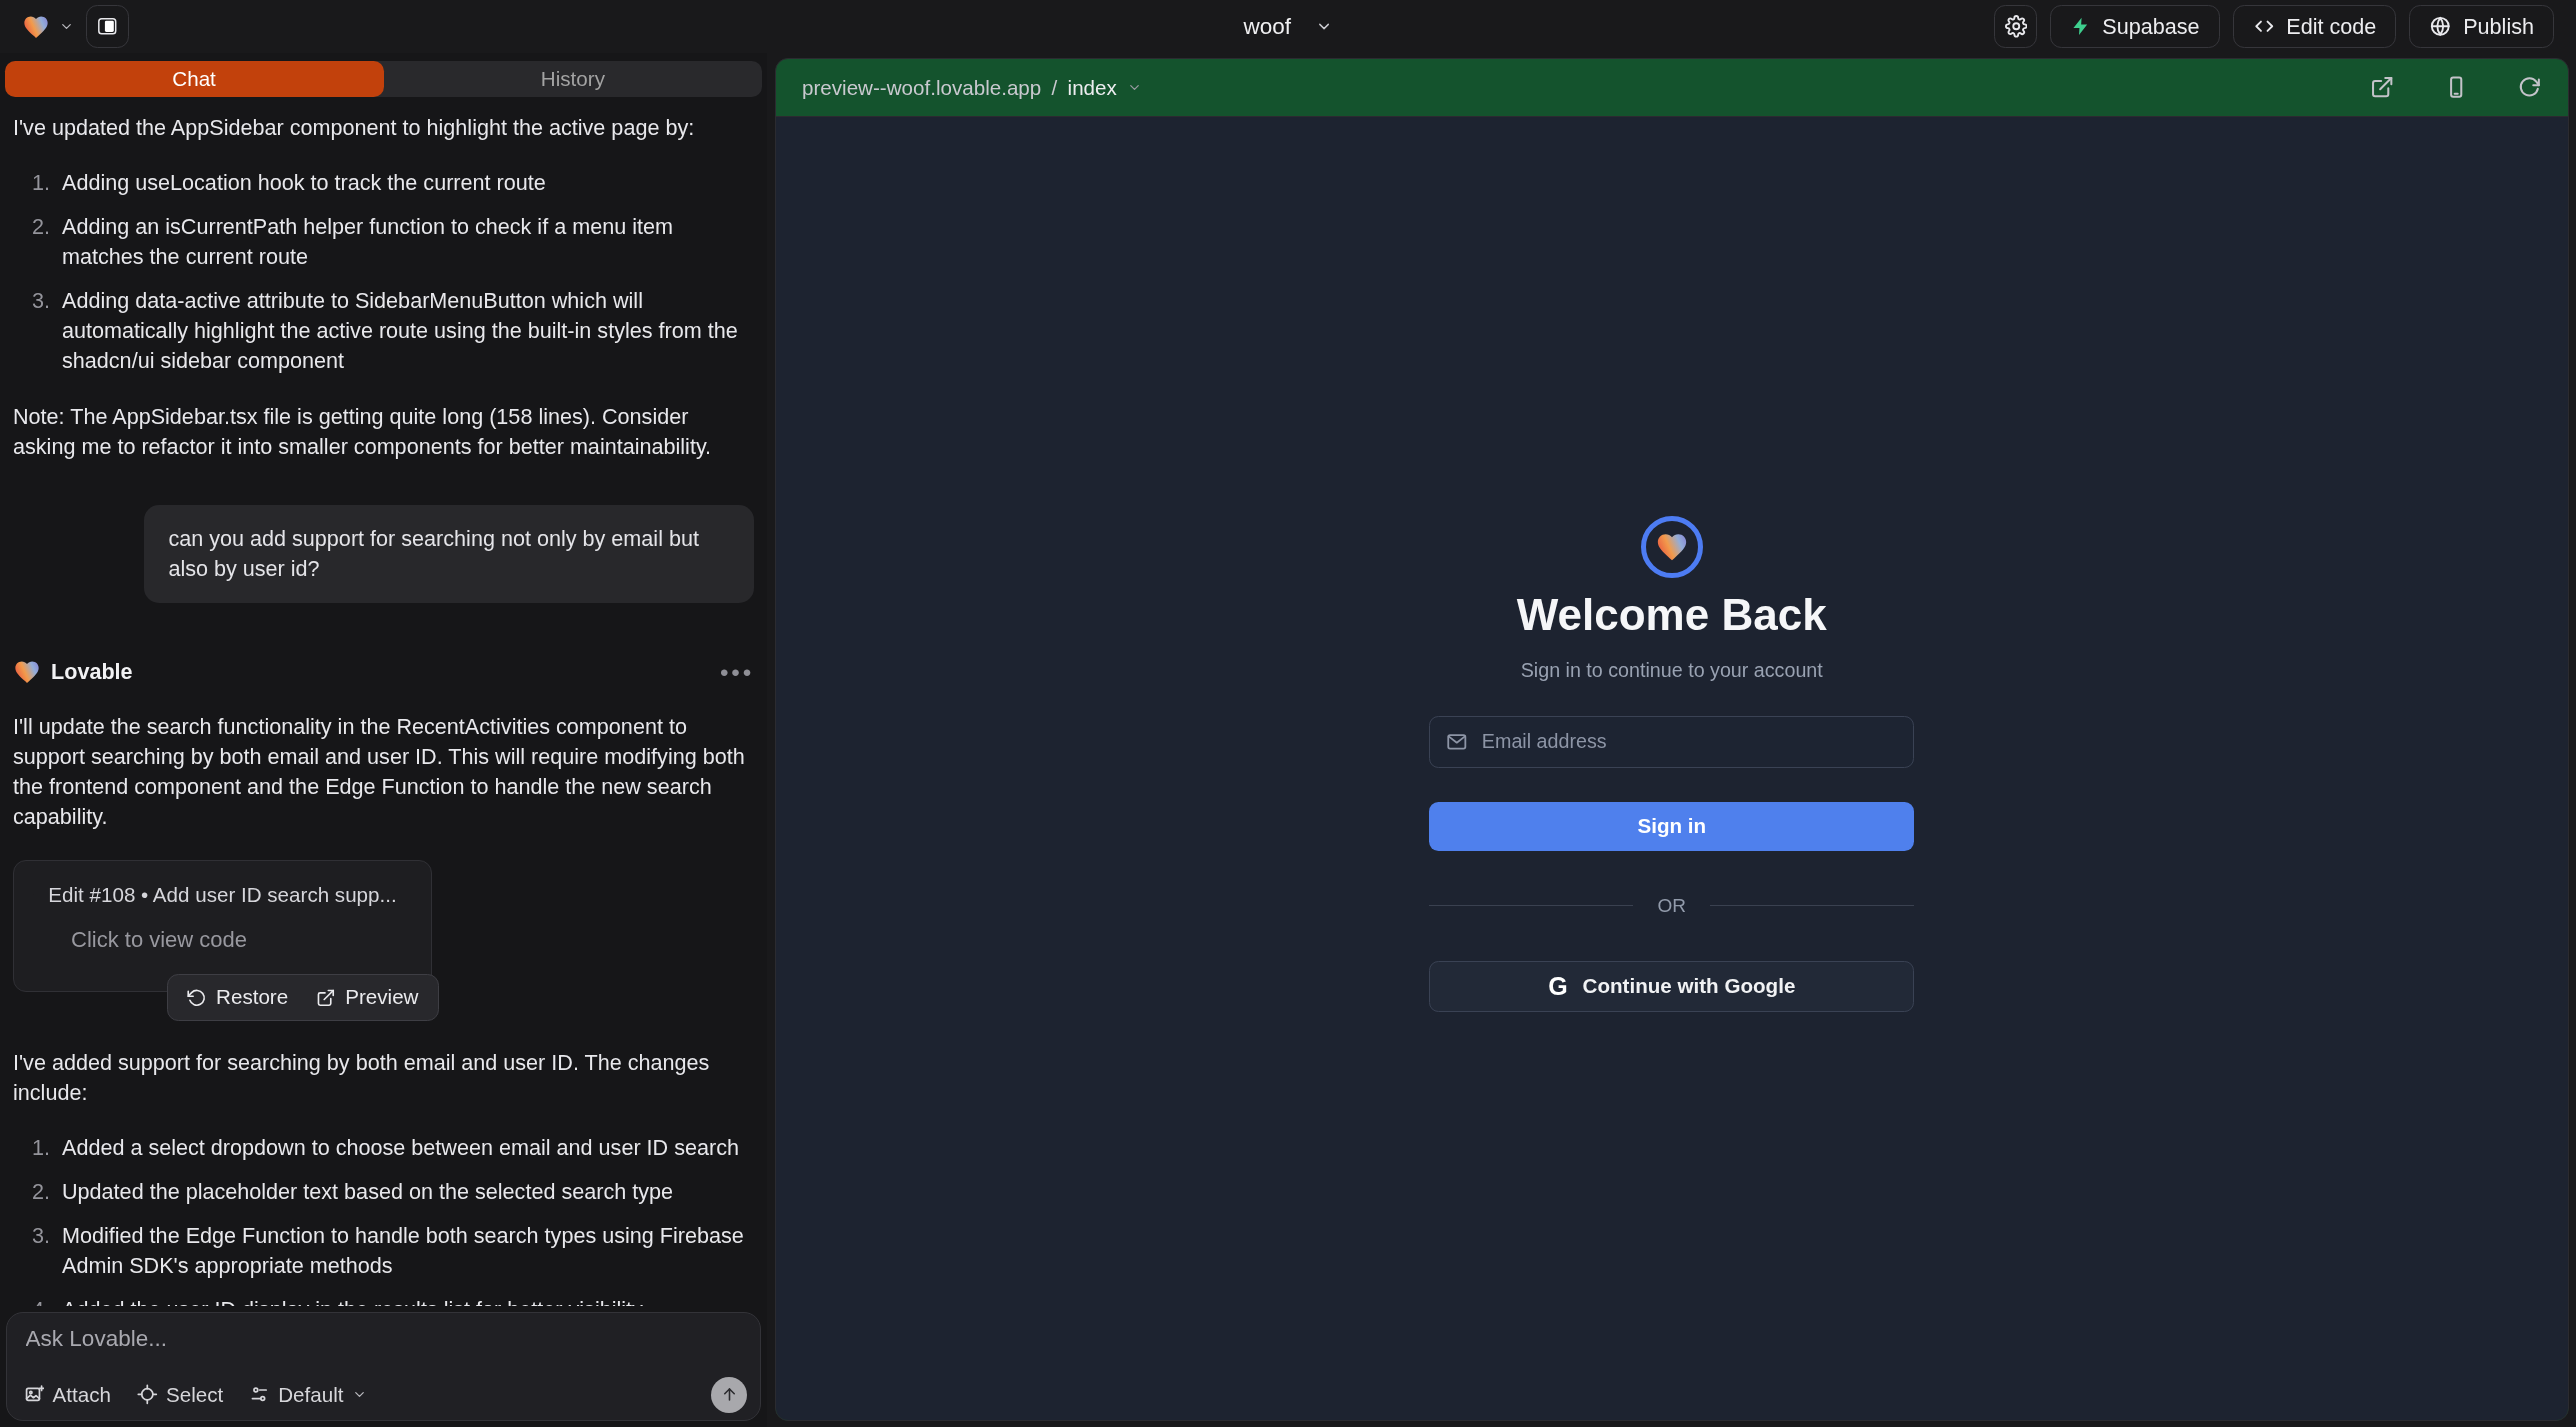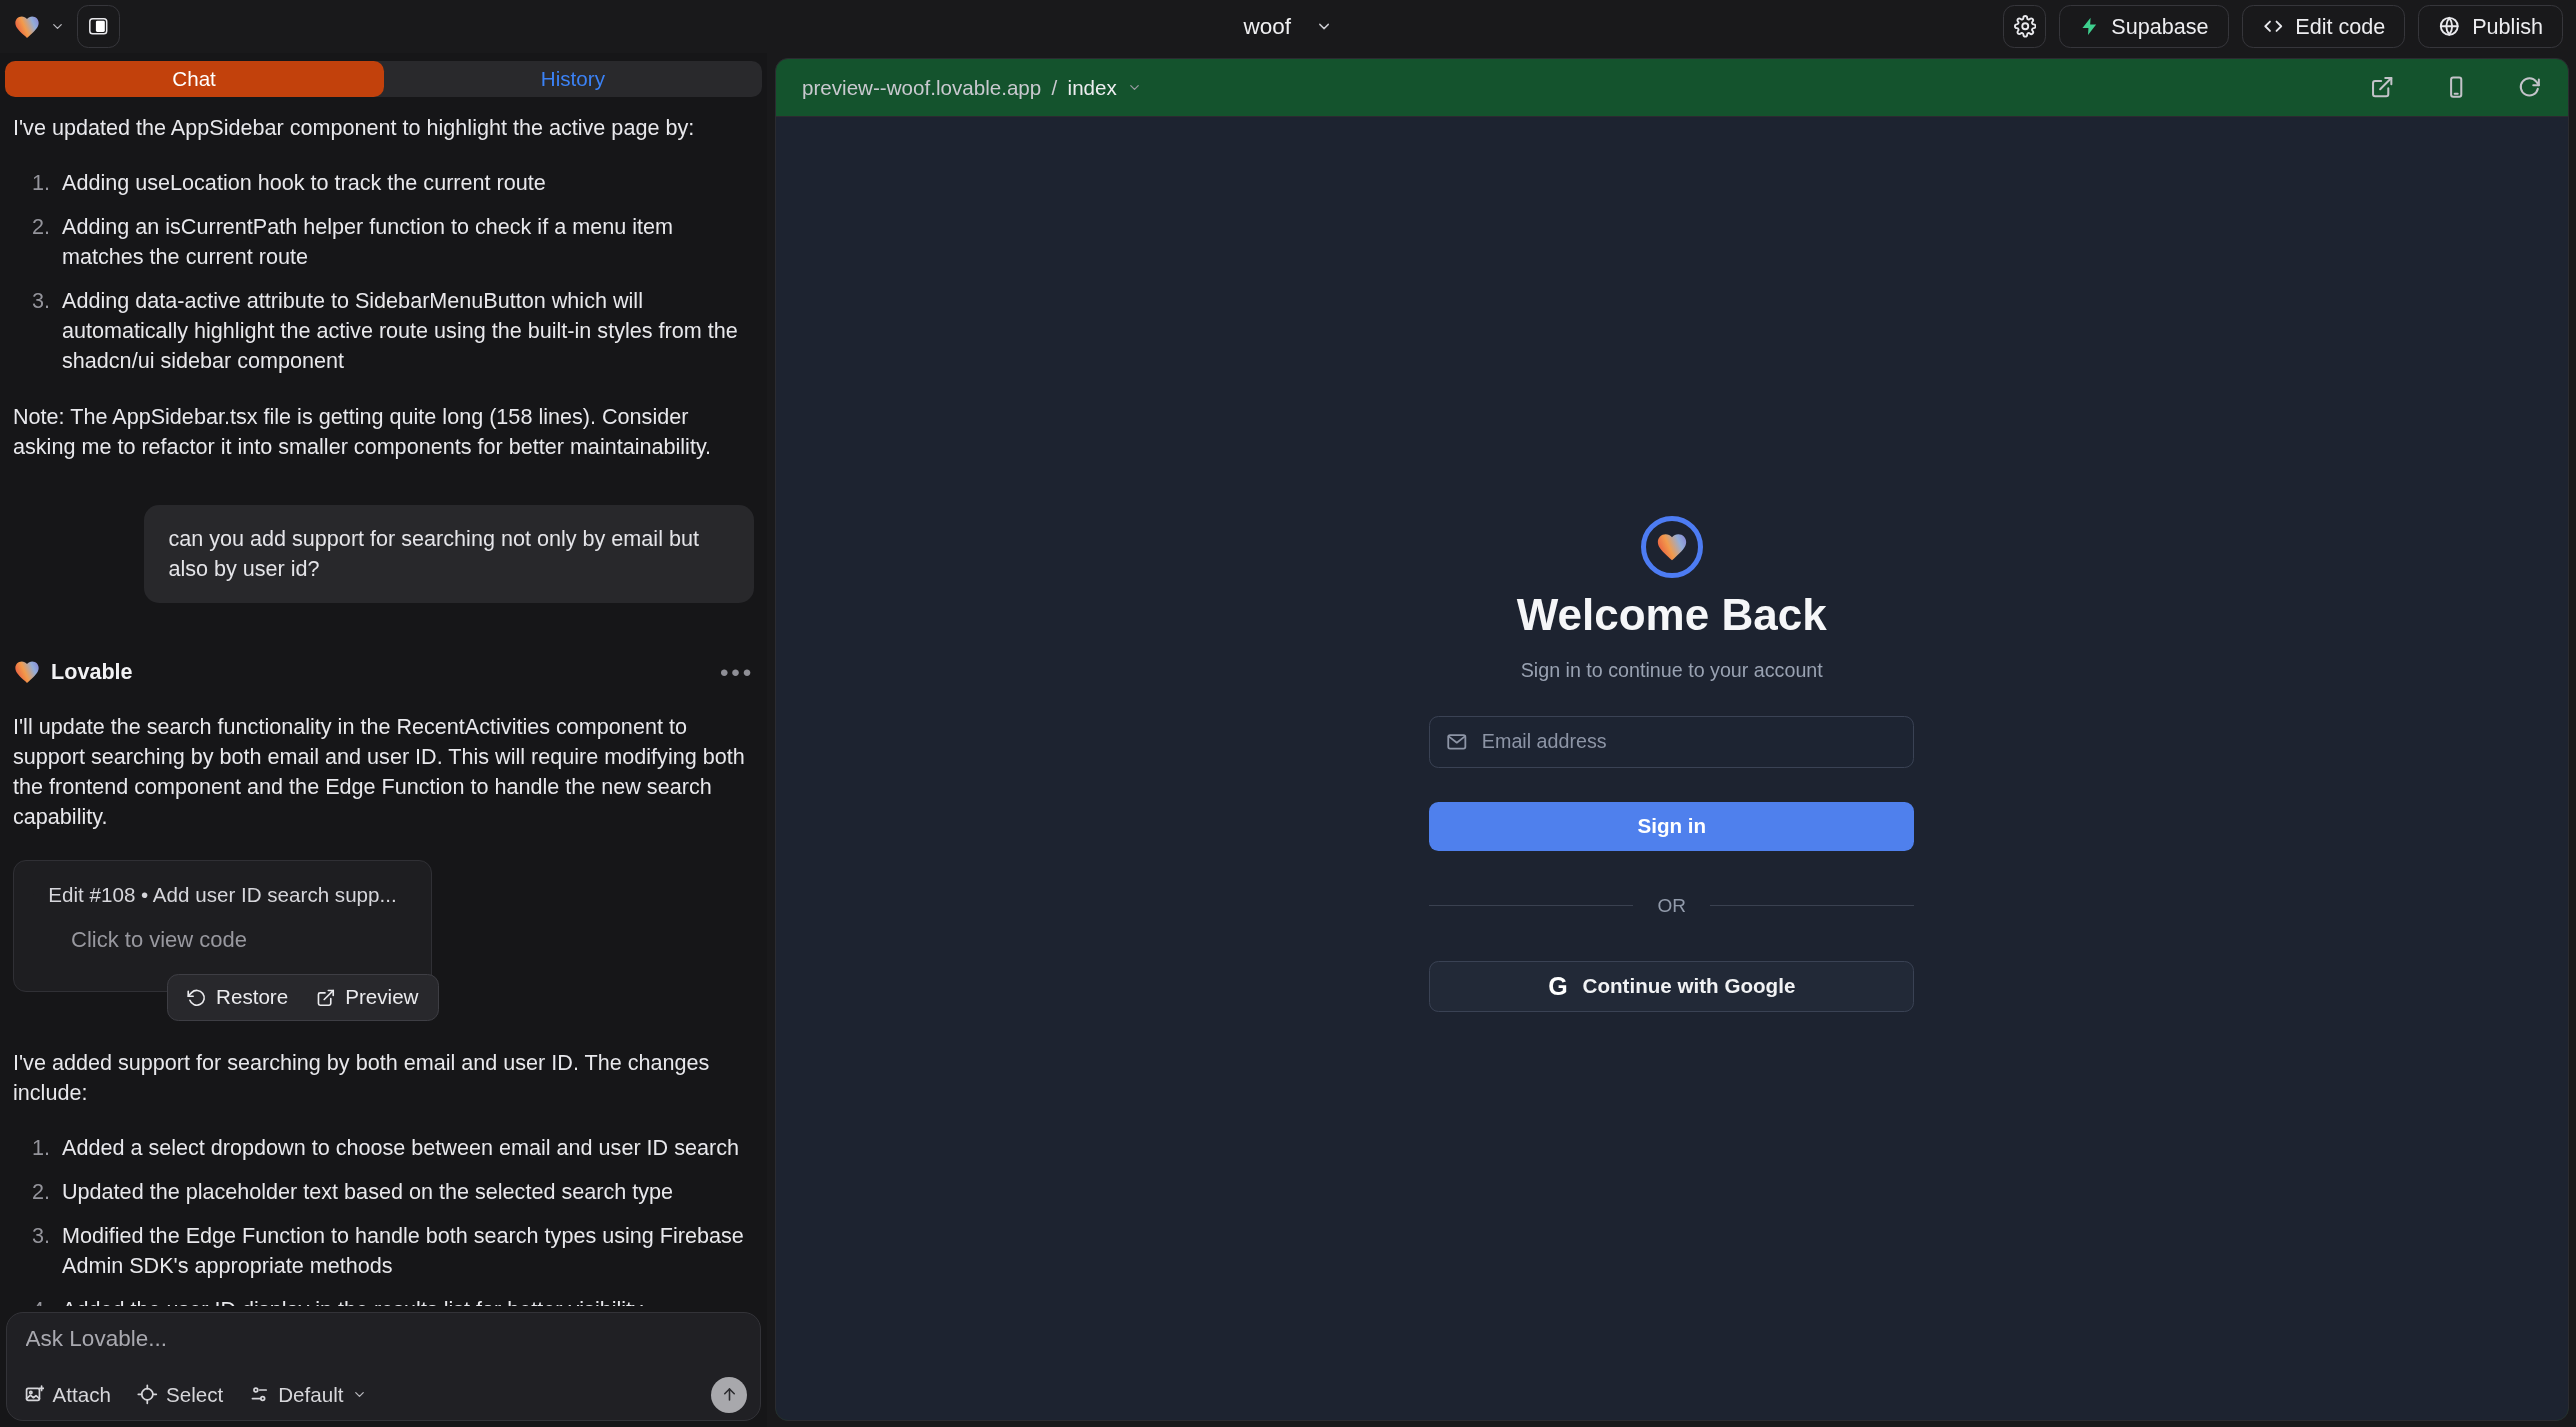--- a/index.html
+++ b/index.html
@@ -8,21 +8,21 @@
     background: #111113;
     font-family: "Liberation Sans", "DejaVu Sans", sans-serif;
     color: #e8e8ec;
     position: relative;
   }
   .app { position: absolute; inset: 0; background: #19191b; }
 
   
   .topbar {
     height: 53px; display: flex; align-items: center;
-    padding: 0 13px; position: relative;
+    padding: 0 22px; position: relative;
   }
   .tb-left { display: flex; align-items: center; gap: 11.3px; }
   .logo-btn { display: flex; align-items: center; gap: 9.4px; cursor: pointer; background: none; border: none; }
   .icon-btn {
     width: 43px; height: 43px; border: 0.9px solid #36363b; border-radius: 11.3px;
     background: transparent; display: flex; align-items: center; justify-content: center;
     cursor: pointer;
   }
   .tb-center {
     position: absolute; left: 50%; top: 50%; transform: translate(-50%,-50%);
@@ -42,21 +42,21 @@
   .left {
     position: absolute; top: 53px; left: 0; width: 767px; bottom: 0;
     background: #161618;
   }
   .tabs {
     margin: 7.5px 4.7px 0; height: 36px; background: #29292c; border-radius: 10.3px;
     display: flex; padding: 0;
   }
   .tab {
     flex: 1; display: flex; align-items: center; justify-content: center;
-    font-size: 20.6px; color: #3b82f6; border-radius: 10.3px; cursor: pointer;
+    font-size: 20.6px; color: #a3a3a3; border-radius: 10.3px; cursor: pointer;
   }
   .tab.active { background: #c2410c; color: #ffffff; text-align: center; }
 
   .chat-scroll {
     position: absolute; top: 51px; bottom: 122px; left: 0; right: 0;
     overflow: hidden; padding: 9.4px 13px 0;
     font-size: 21.6px; line-height: 30px;
   }
   .msg { color: #e8e8ec; }
   ol.clist { list-style: none; counter-reset: item; margin: 25px 0 0; padding-left: 49px; }

